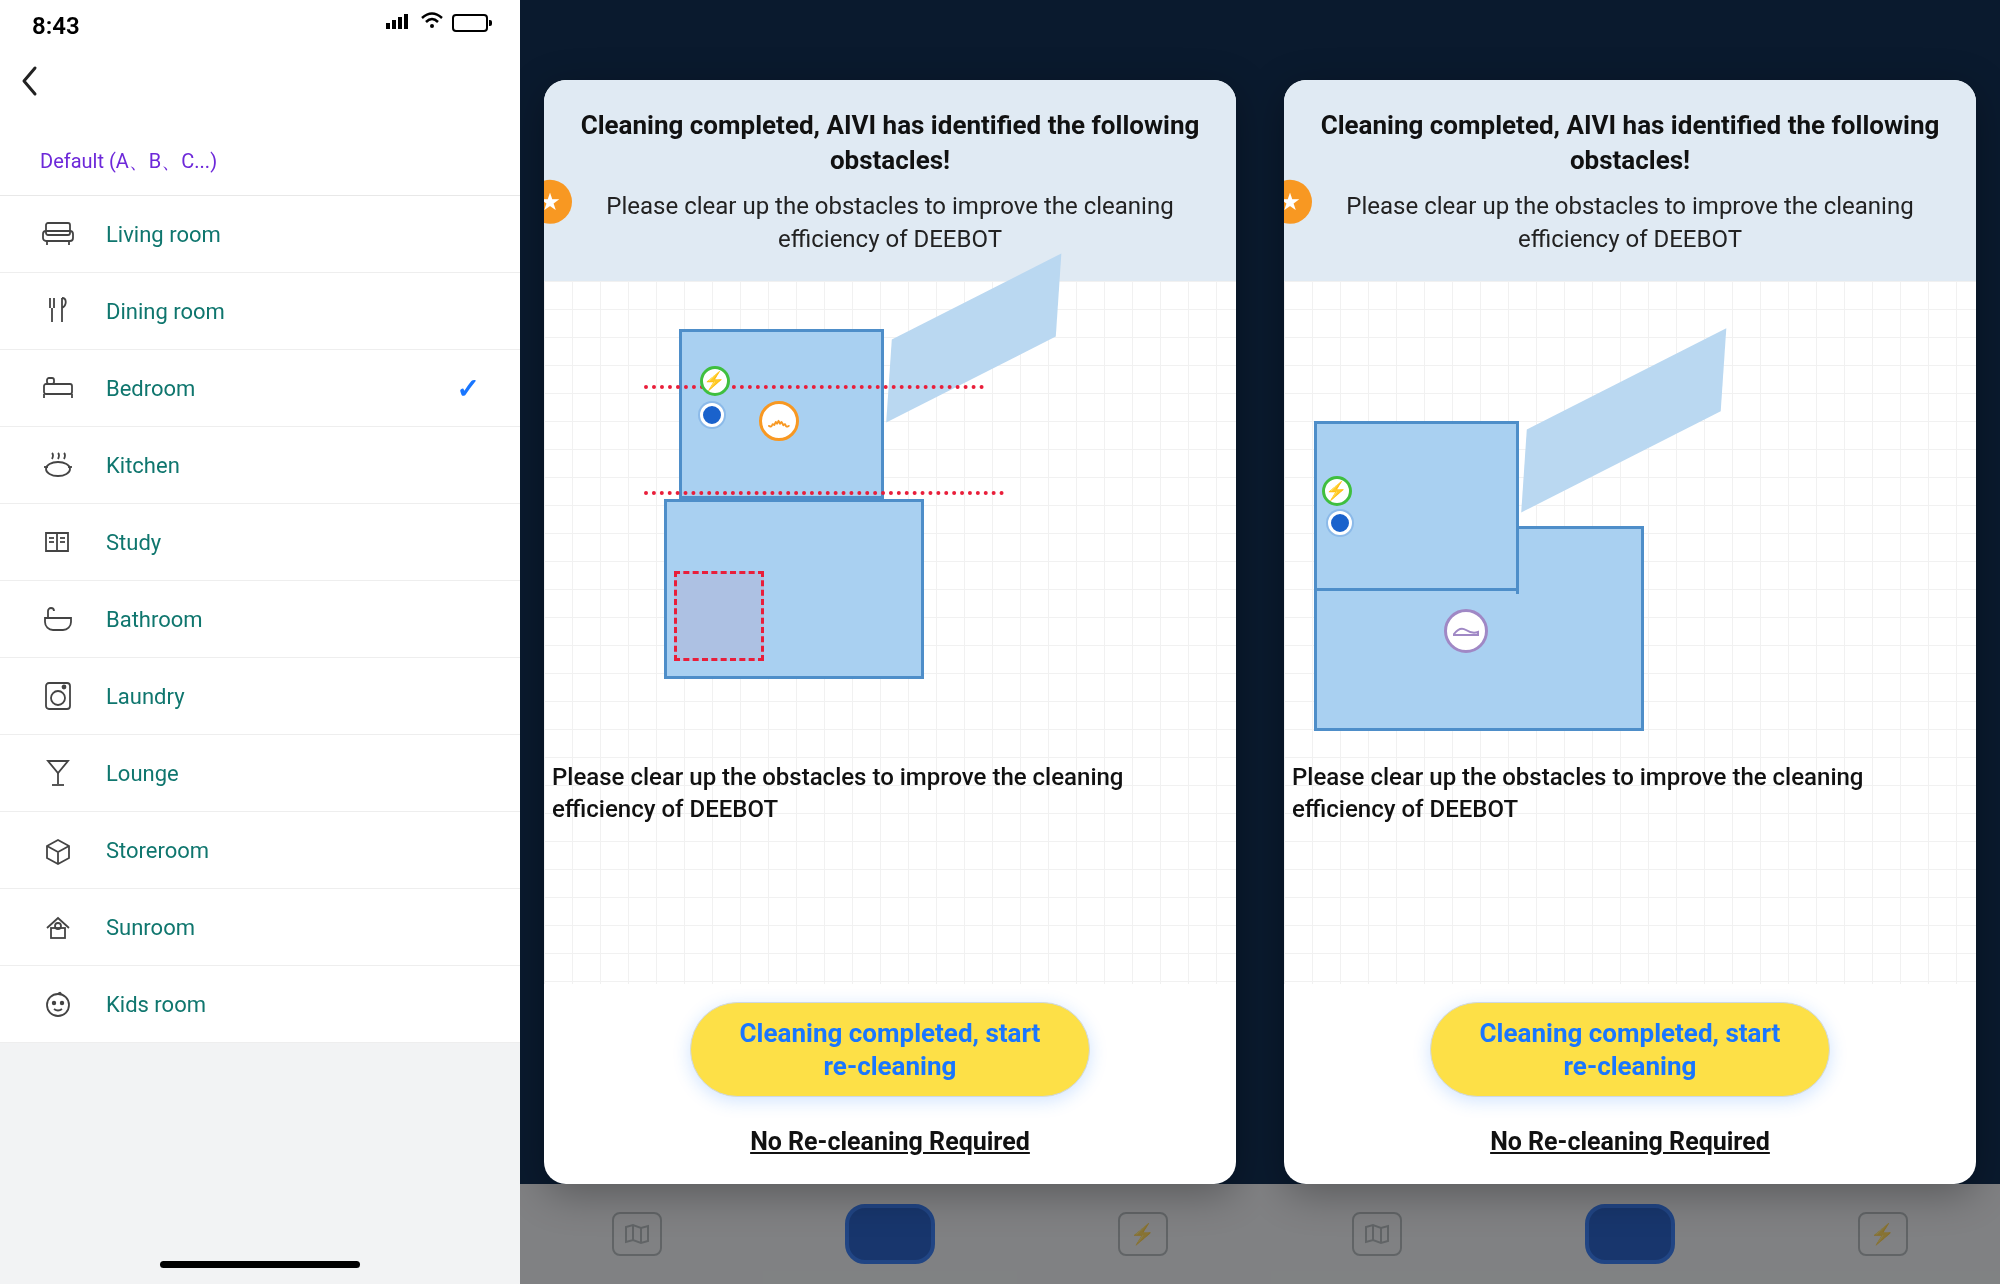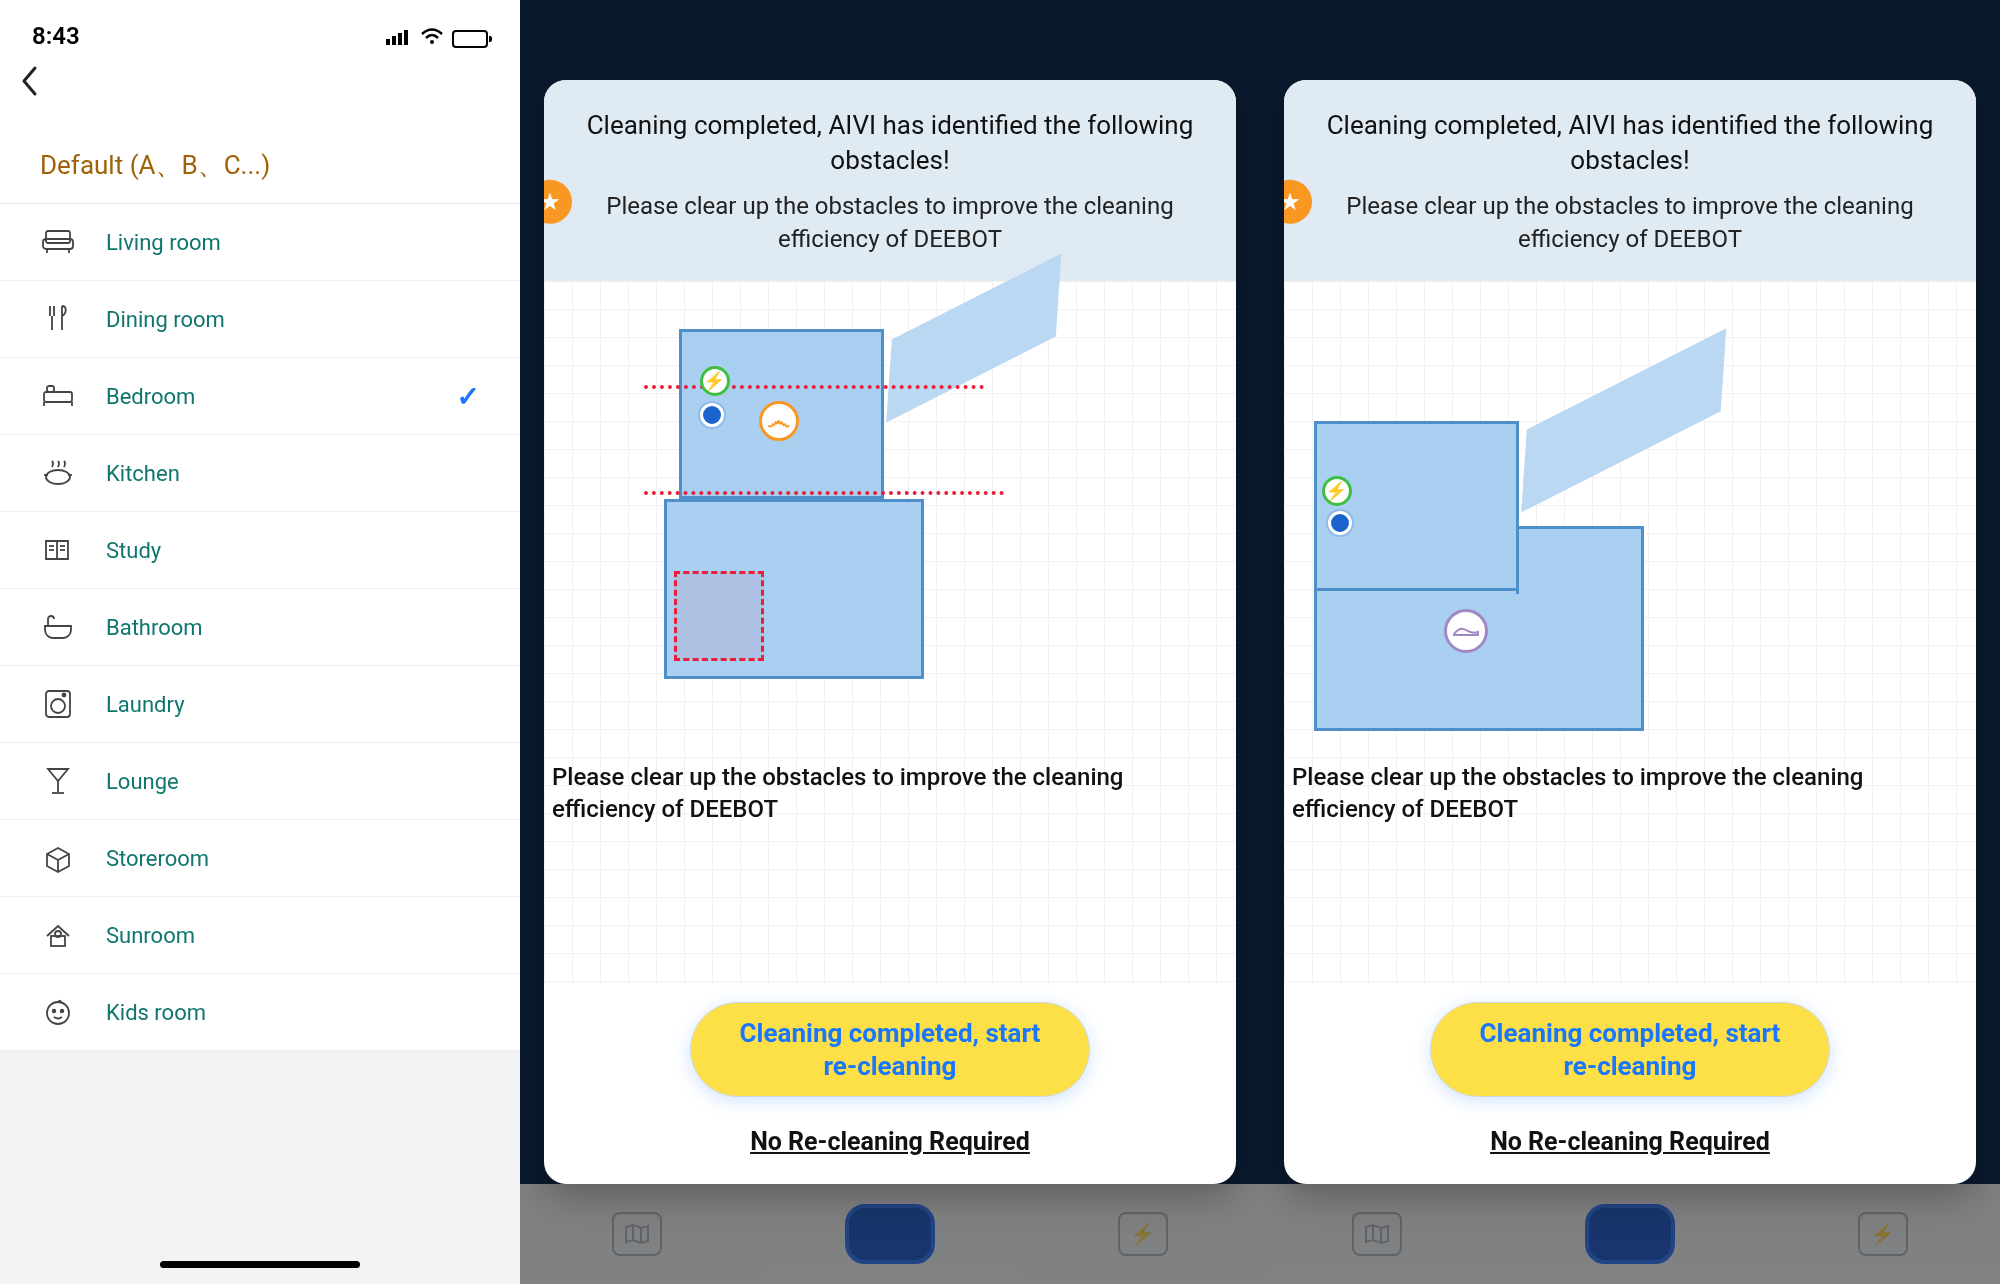--- a/index.html
+++ b/index.html
@@ -1,33 +1,33 @@
 <!DOCTYPE html>
 <html><head>
 <meta charset="utf-8">
 <style>
 * { margin: 0; padding: 0; box-sizing: border-box; font-family: -apple-system, BlinkMacSystemFont, "Segoe UI", Roboto, Helvetica, Arial, sans-serif; }
 body { display: flex; background: #000; width: 2000px; height: 1284px; }
 
 
 .panel { flex: 1; background: #fff; position: relative; display: flex; flex-direction: column; overflow: hidden; }
 .p1 { max-width: 520px; }
-.status-bar { display: flex; justify-content: space-between; align-items: flex-end; padding: 12px 32px 6px; height: 56px; }
+.status-bar { display: flex; justify-content: space-between; align-items: flex-start; padding: 12px 32px 6px; height: 56px; }
 .status-time { font-weight: 600; font-size: 24px; }
 .status-icons { display: flex; align-items: center; gap: 8px; }
 .signal-icon, .wifi-icon, .battery-icon { display: inline-block; }
 .battery-icon { width: 36px; height: 18px; border: 2px solid #000; border-radius: 4px; position: relative; }
 .battery-icon::after { content: ""; position: absolute; right: -6px; top: 4px; width: 3px; height: 6px; background: #000; border-radius: 0 2px 2px 0; }
 .battery-fill { background: #ffcc00; width: 50%; height: 100%; border-radius: 2px 0 0 2px; }
 
 .header-row { display: flex; align-items: center; padding: 10px 20px 24px; }
 .back-chevron { font-size: 32px; font-weight: 300; width: 40px; color: #222; }
 .header-title { flex: 1; text-align: center; font-size: 24px; font-weight: 500; margin-left: -40px; }
 
-.default-row { padding: 20px 40px; font-size: 26px; color: #a16207; border-bottom: 1px solid #e8e8e8; }
+.default-row { padding: 20px 40px; font-size: 20px; color: #6d28d9; border-bottom: 1px solid #e8e8e8; }
 
 .room-list { flex: 1; background: #fff; }
 .room-item { display: flex; align-items: center; padding: 20px 40px; border-bottom: 1px solid #eee; }
 .room-icon { width: 36px; height: 36px; display: flex; align-items: center; justify-content: center; color: #444; margin-right: 30px; }
 .room-label { flex: 1; font-size: 22px; color: #0f766e; }
 .room-check { color: #1976ff; font-size: 28px; font-weight: bold; }
 .bottom-fill { flex: 1; background: #f2f3f4; }
 .home-indicator { position: absolute; bottom: 16px; left: 50%; transform: translateX(-50%); width: 200px; height: 7px; background: #000; border-radius: 4px; }
 
 
@@ -42,21 +42,21 @@
   position: absolute;
   top: 80px; left: 24px; right: 24px; bottom: 100px;
   background: #fff;
   border-radius: 22px;
   display: flex;
   flex-direction: column;
   overflow: hidden;
   box-shadow: 0 10px 40px rgba(0,0,0,0.3);
 }
 .modal-head { background: #e0eaf3; padding: 28px 36px 26px; position: relative; }
-.modal-title { font-size: 26px; font-weight: 400; text-align: center; color: #111; line-height: 1.35; }
+.modal-title { font-size: 26px; font-weight: 700; text-align: center; color: #111; line-height: 1.35; }
 .modal-subtitle { font-size: 24px; font-weight: 400; text-align: center; color: #222; margin-top: 12px; line-height: 1.35; padding: 0 10px; }
 .star-badge {
   position: absolute; left: -16px; top: 56%; transform: translateY(-30%);
   width: 44px; height: 44px; background: #f89822; border-radius: 50%;
   display: flex; align-items: center; justify-content: center; color: #fff; font-size: 24px;
 }
 
 .map-area { flex: 1; position: relative;
   background-image:
     linear-gradient(#f1f1f1 1px, transparent 1px),

